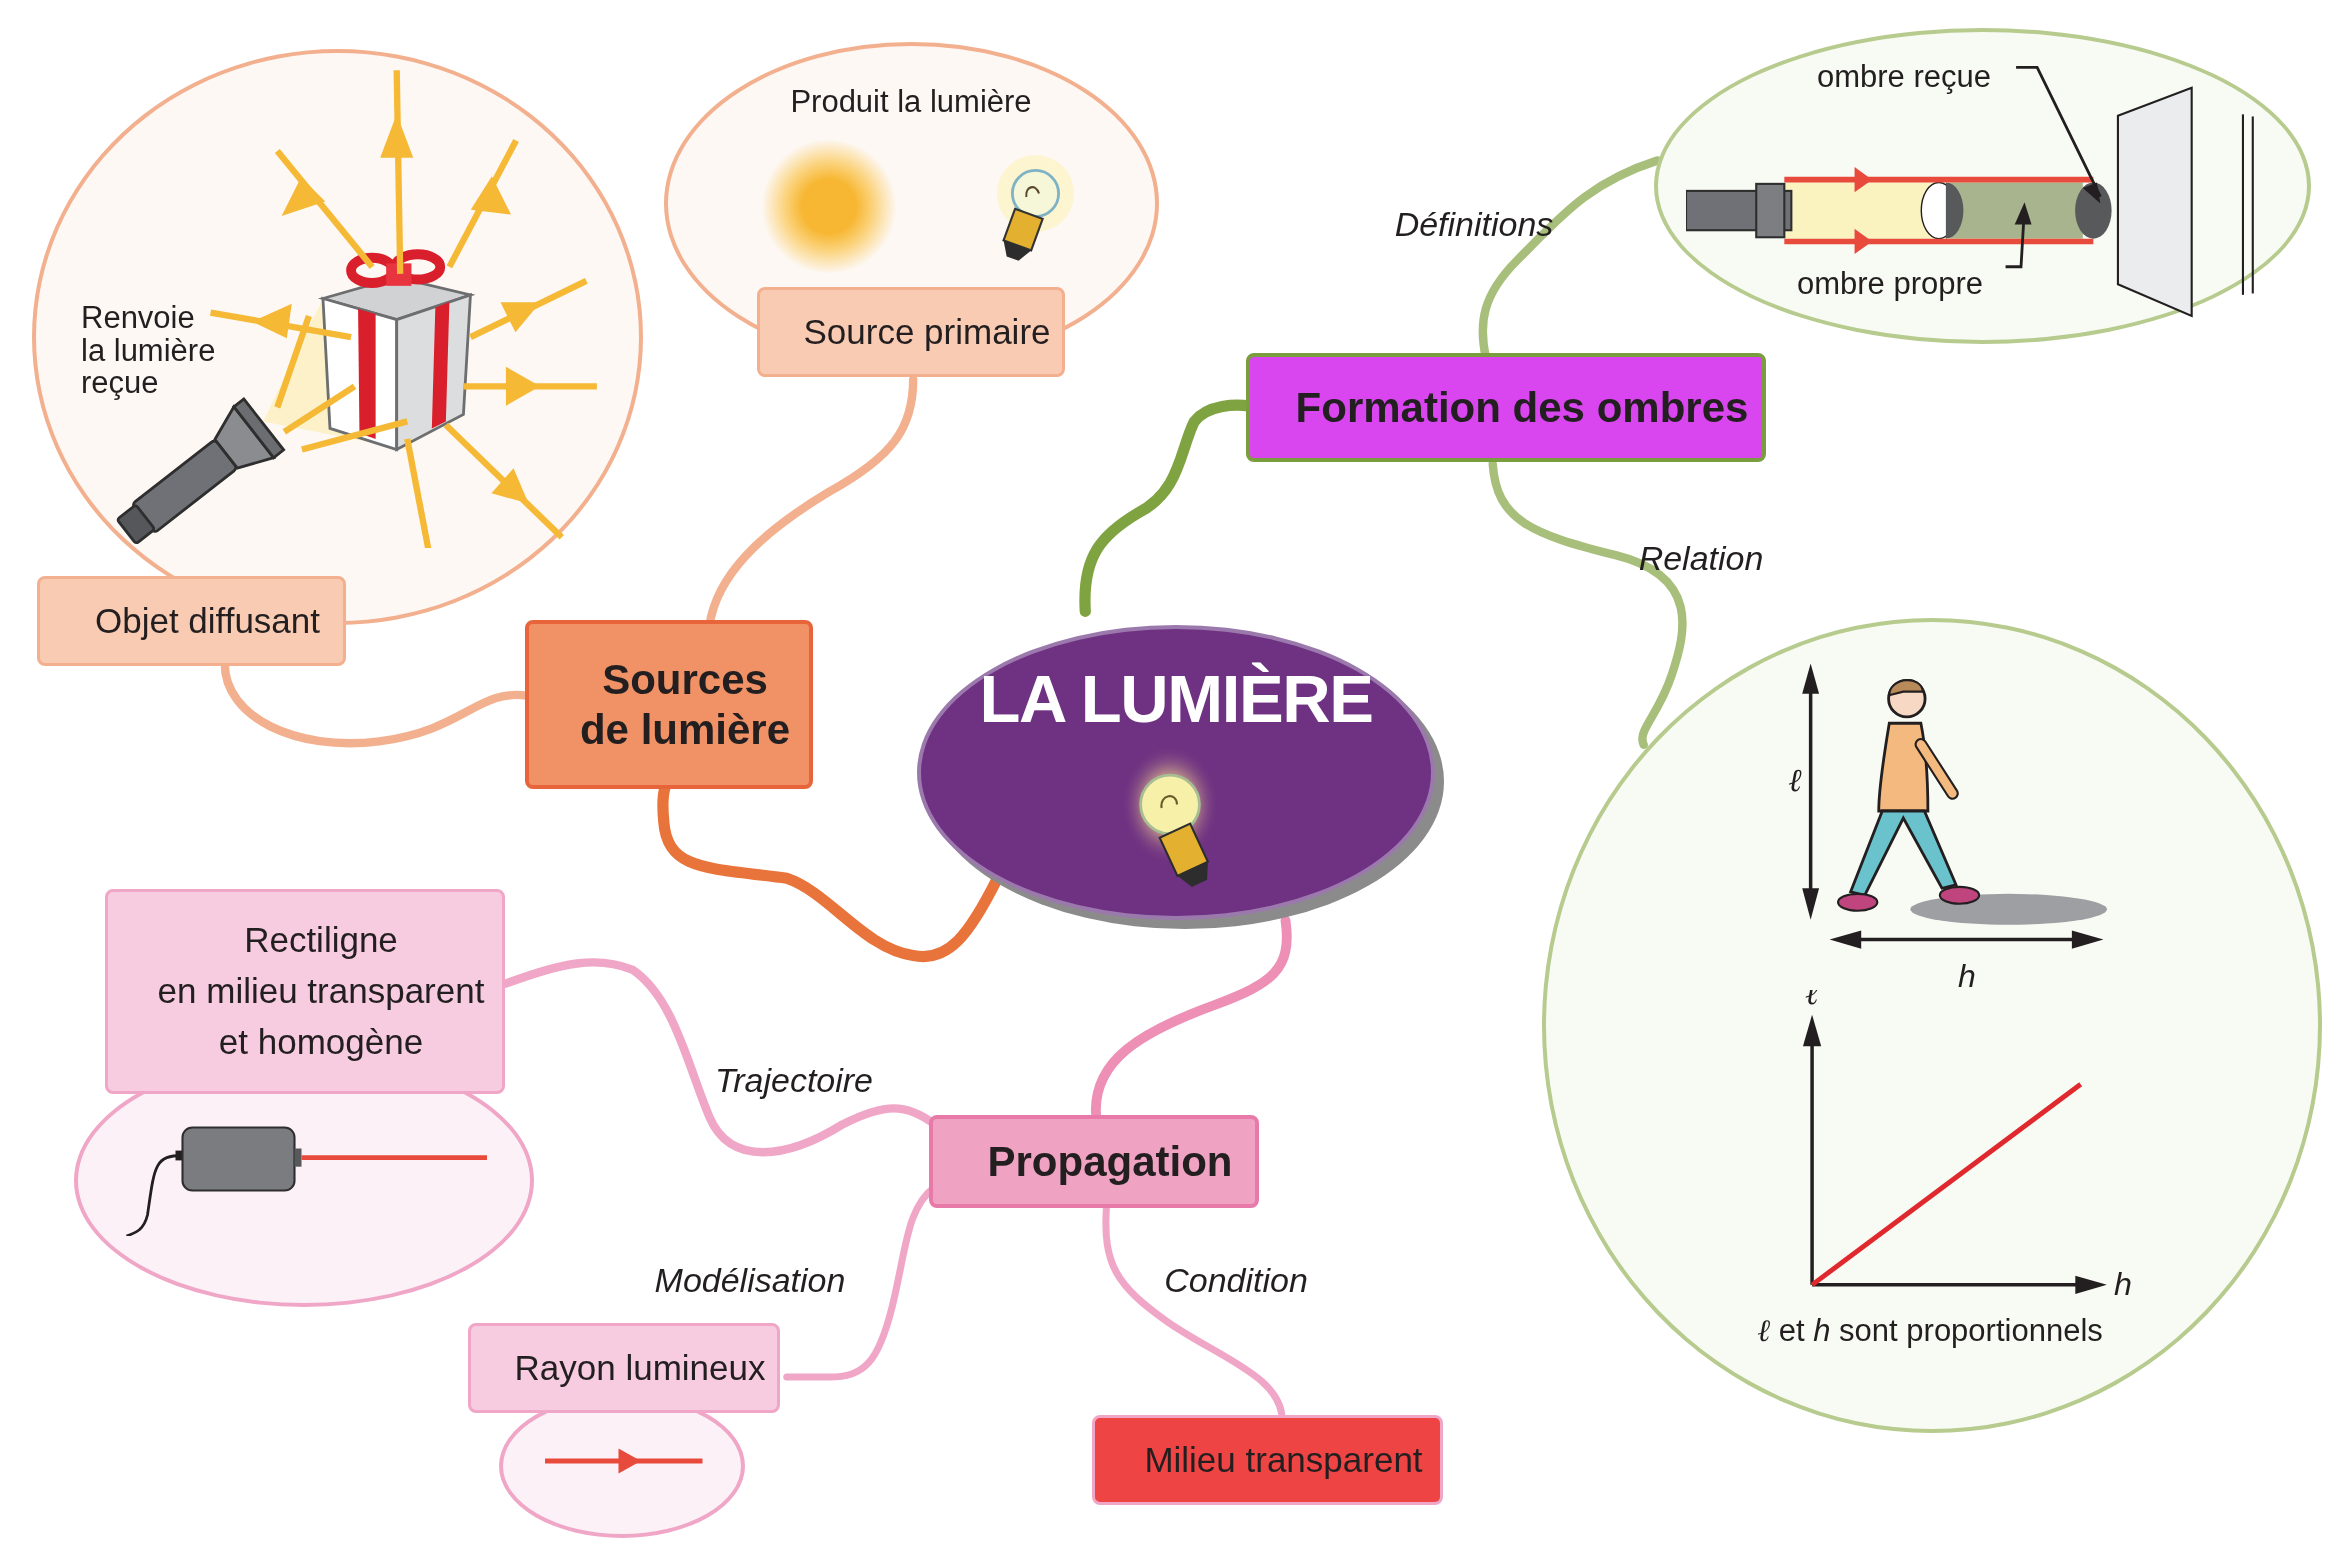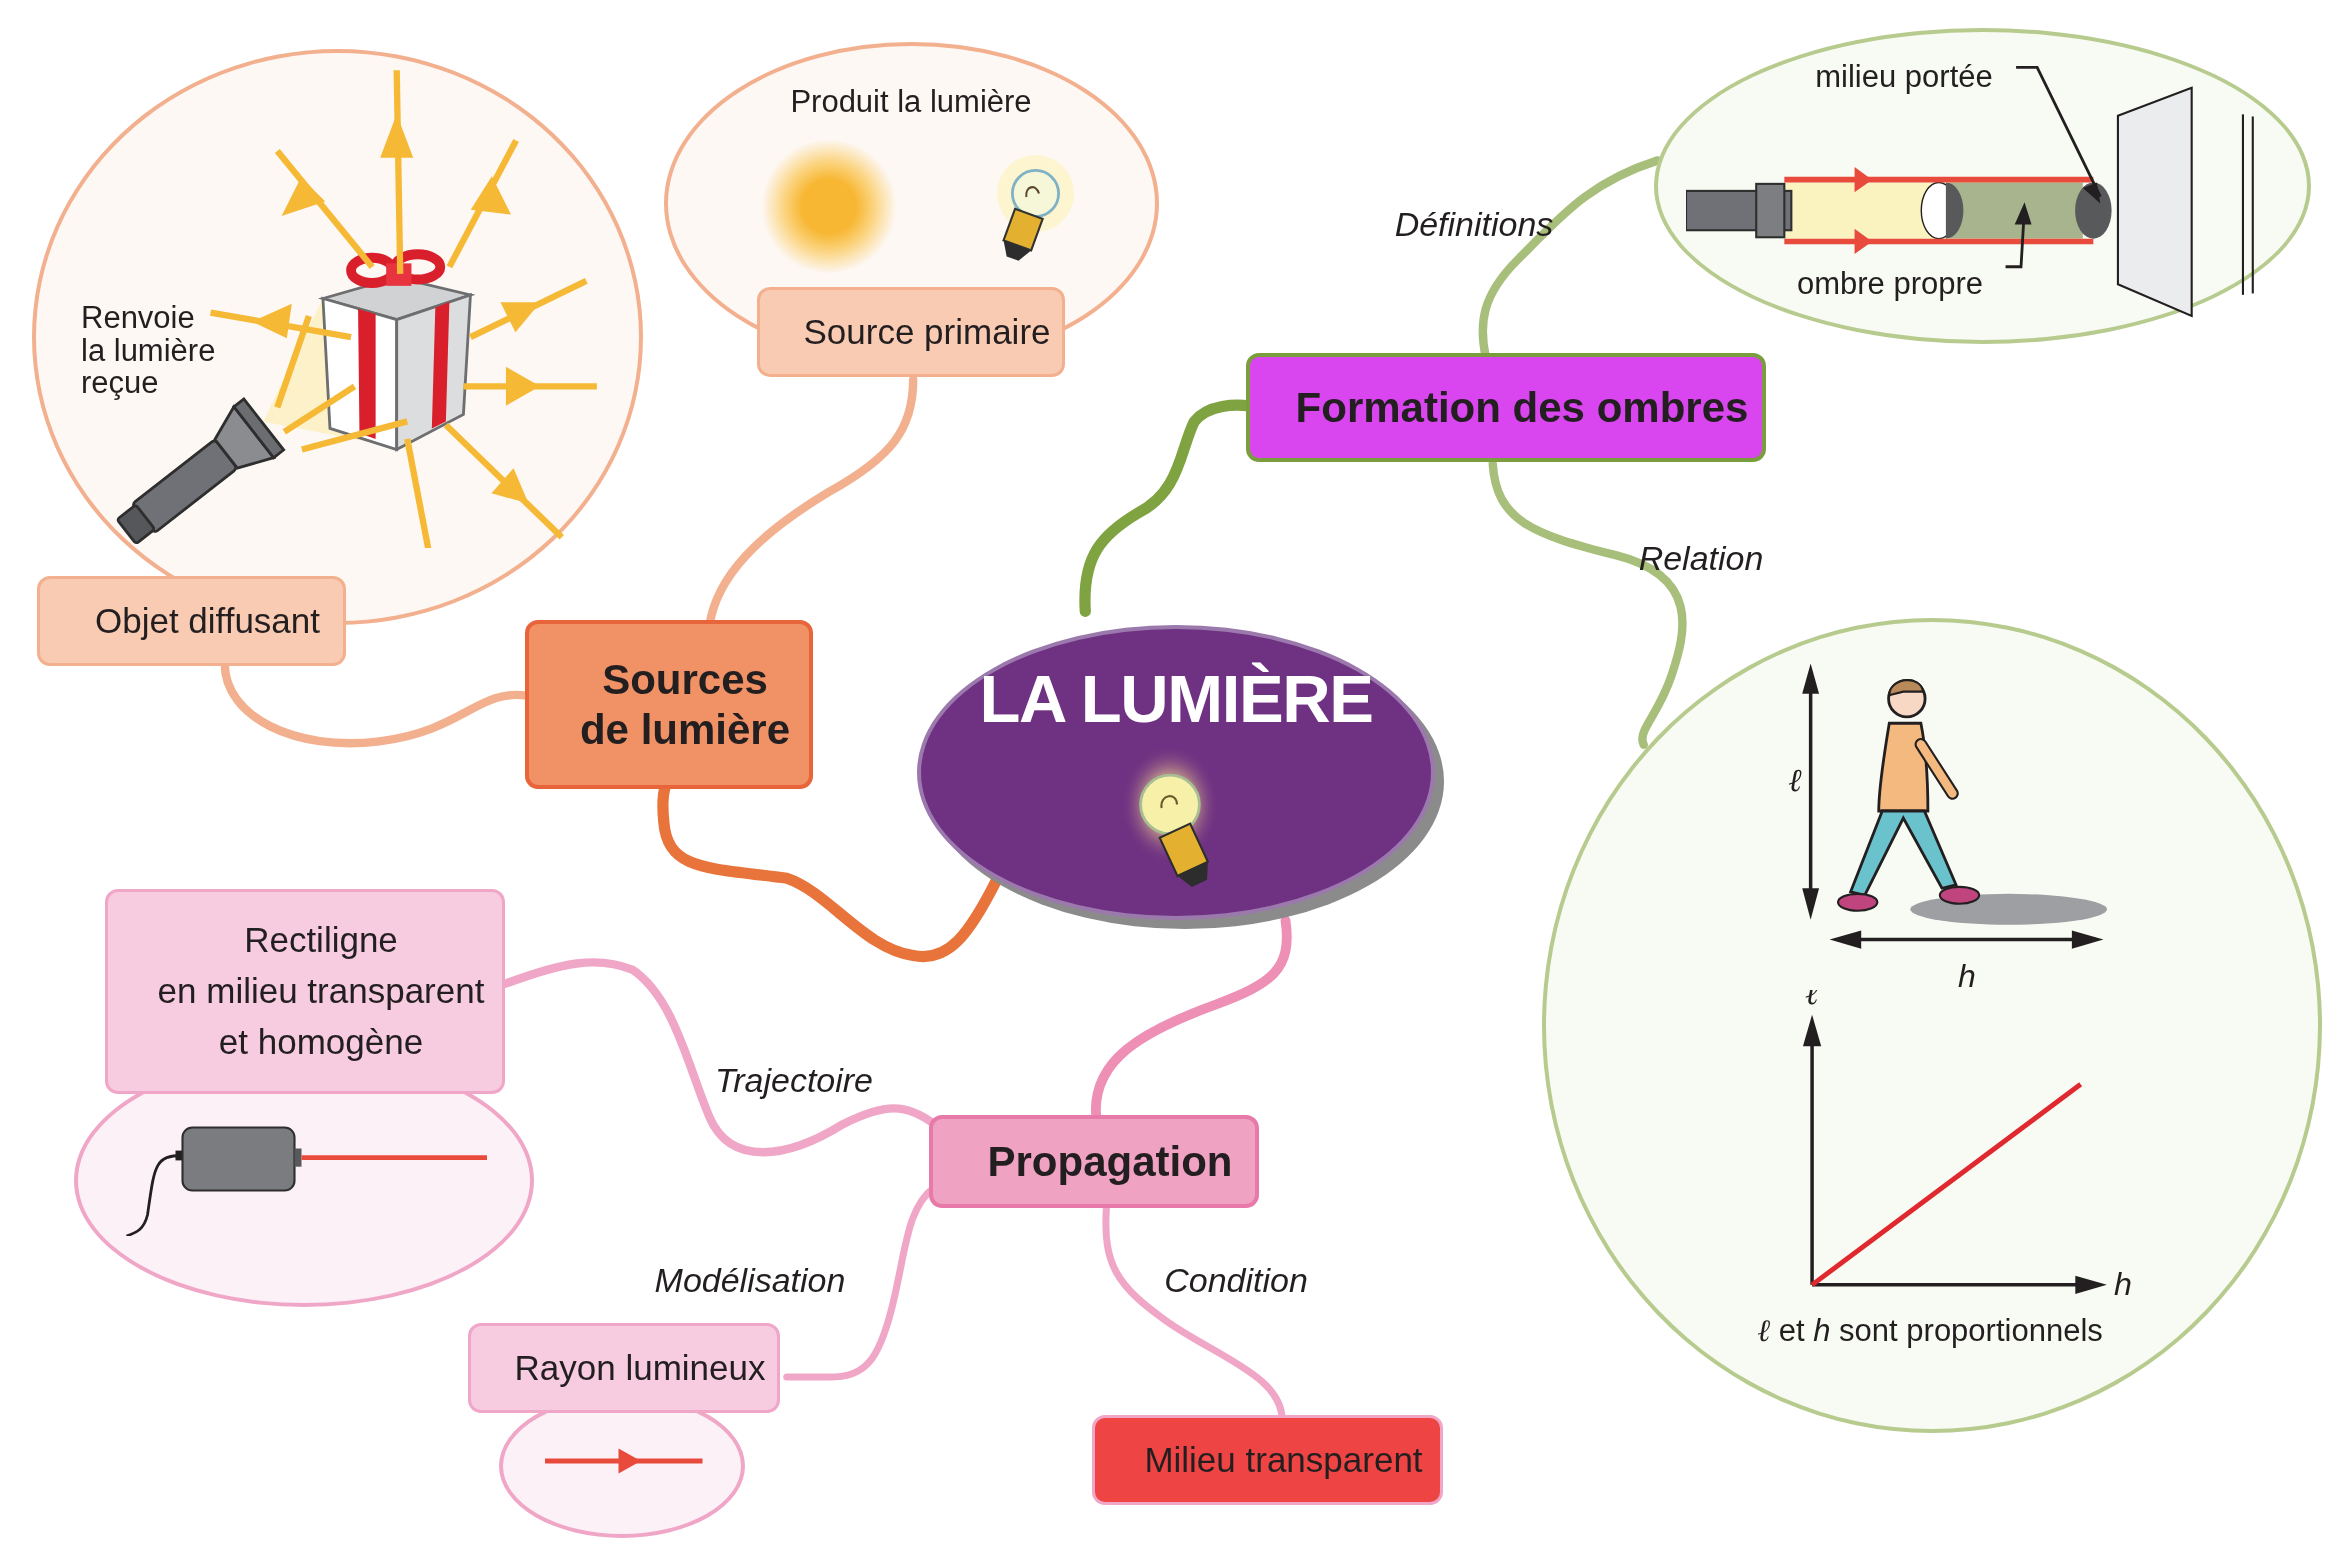--- a/index.html
+++ b/index.html
@@ -1,21 +1,21 @@
 <!DOCTYPE html>
 <html style="font-size:11.2px"><head>
 <meta charset="utf-8">
 <style>
   html, body { margin:0; padding:0; background:#ffffff; }
   body { width:2342px; height:1562px; position:relative; overflow:hidden;
          font-family:"Liberation Sans", sans-serif; color:#231f20; }
   #links { position:absolute; left:0; top:0; width:2342px; height:1562px; }
   .abs { position:absolute; }
   .bubble { position:absolute; border-radius:50%; box-sizing:border-box; }
-  .node { position:absolute; box-sizing:border-box; border-radius:13px; display:flex;
+  .node { position:absolute; box-sizing:border-box; border-radius:8px; display:flex;
           align-items:center; justify-content:center; text-align:center; line-height:1.18;padding-left:32px; }
   .txt { position:absolute; white-space:nowrap; }
   .italic { font-style:italic; }
   .centered { transform:translate(-50%,-50%); }
 </style>
 </head>
 <body>
 
 <svg id="links" viewBox="0 0 3334 2223">
 
@@ -112,21 +112,21 @@
   <polygon points="265,264 240,246 240,282" fill="#e84a3c"></polygon>
   <g>
     <rect x="0" y="192" width="150" height="56" fill="#6f7176" stroke="#2e2e2e" stroke-width="3"></rect>
     <rect x="100" y="182" width="40" height="76" fill="#7c7e82" stroke="#2e2e2e" stroke-width="3"></rect>
   </g>
   <polyline points="470,16 500,16 590,200" fill="none" stroke="#231f20" stroke-width="4"></polyline>
   <polygon points="590,210 565,188 585,180" fill="#231f20"></polygon>
   <polyline points="455,300 477,300 482,215" fill="none" stroke="#231f20" stroke-width="4"></polyline>
   <polygon points="482,208 468,240 492,240" fill="#231f20"></polygon>
 </svg>
-<div class="txt centered" style="left:1904px;top:77px;font-size:31px;">milieu portée</div>
+<div class="txt centered" style="left:1904px;top:77px;font-size:31px;">ombre reçue</div>
 <div class="txt centered" style="left:1890px;top:284px;font-size:31px;">ombre propre</div>
 
 <svg class="abs" style="left:1798px;top:660px;" width="323" height="295" viewBox="0 0 460 420">
   <ellipse cx="300" cy="355" rx="140" ry="22" fill="#9d9fa2"></ellipse>
   <g>
     <circle cx="155" cy="55" r="26" fill="#f6d8c5" stroke="#231f20" stroke-width="4"></circle>
     <path d="M130,50 C130,25 175,20 178,45 L150,45 Z" fill="#b88a5a" stroke="#231f20" stroke-width="3"></path>
     <path d="M130,90 C120,150 115,190 115,215 L185,215 C185,190 185,140 175,90 Z" fill="#f4b97f" stroke="#231f20" stroke-width="4"></path>
     <line x1="175" y1="120" x2="220" y2="190" stroke="#231f20" stroke-width="18" stroke-linecap="round"></line>
     <line x1="175" y1="120" x2="220" y2="190" stroke="#f4b97f" stroke-width="12" stroke-linecap="round"></line>

